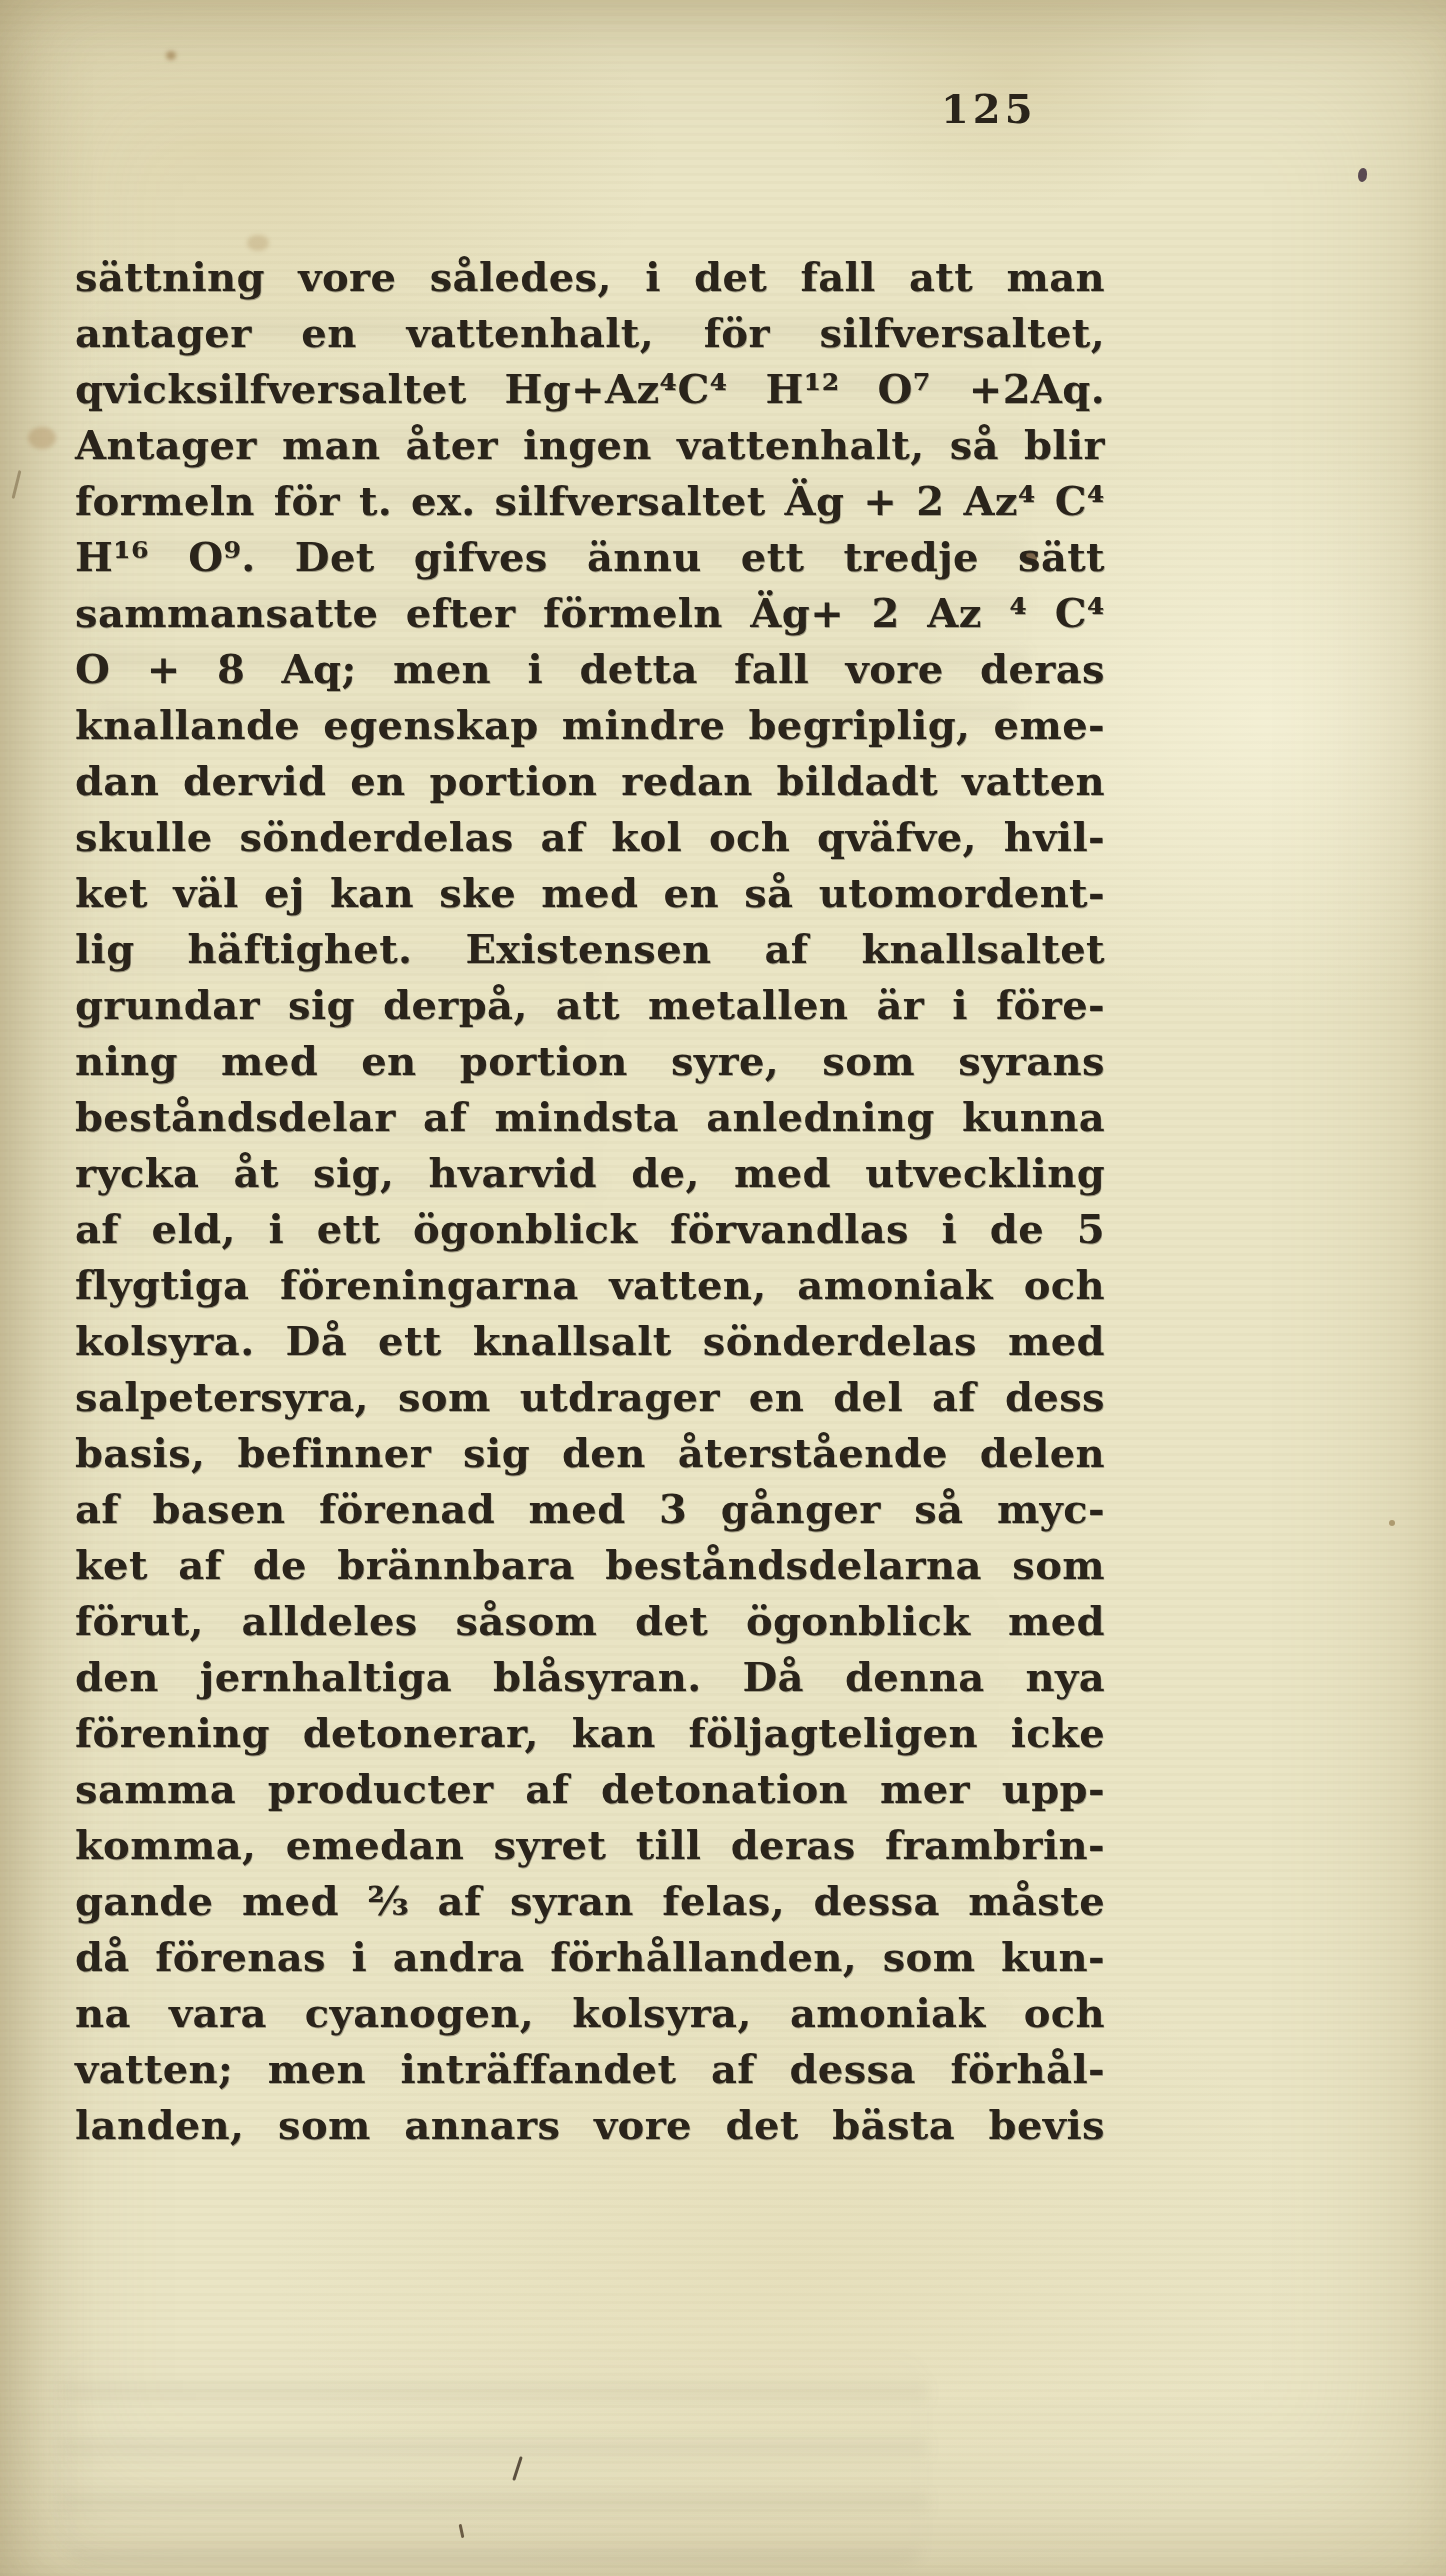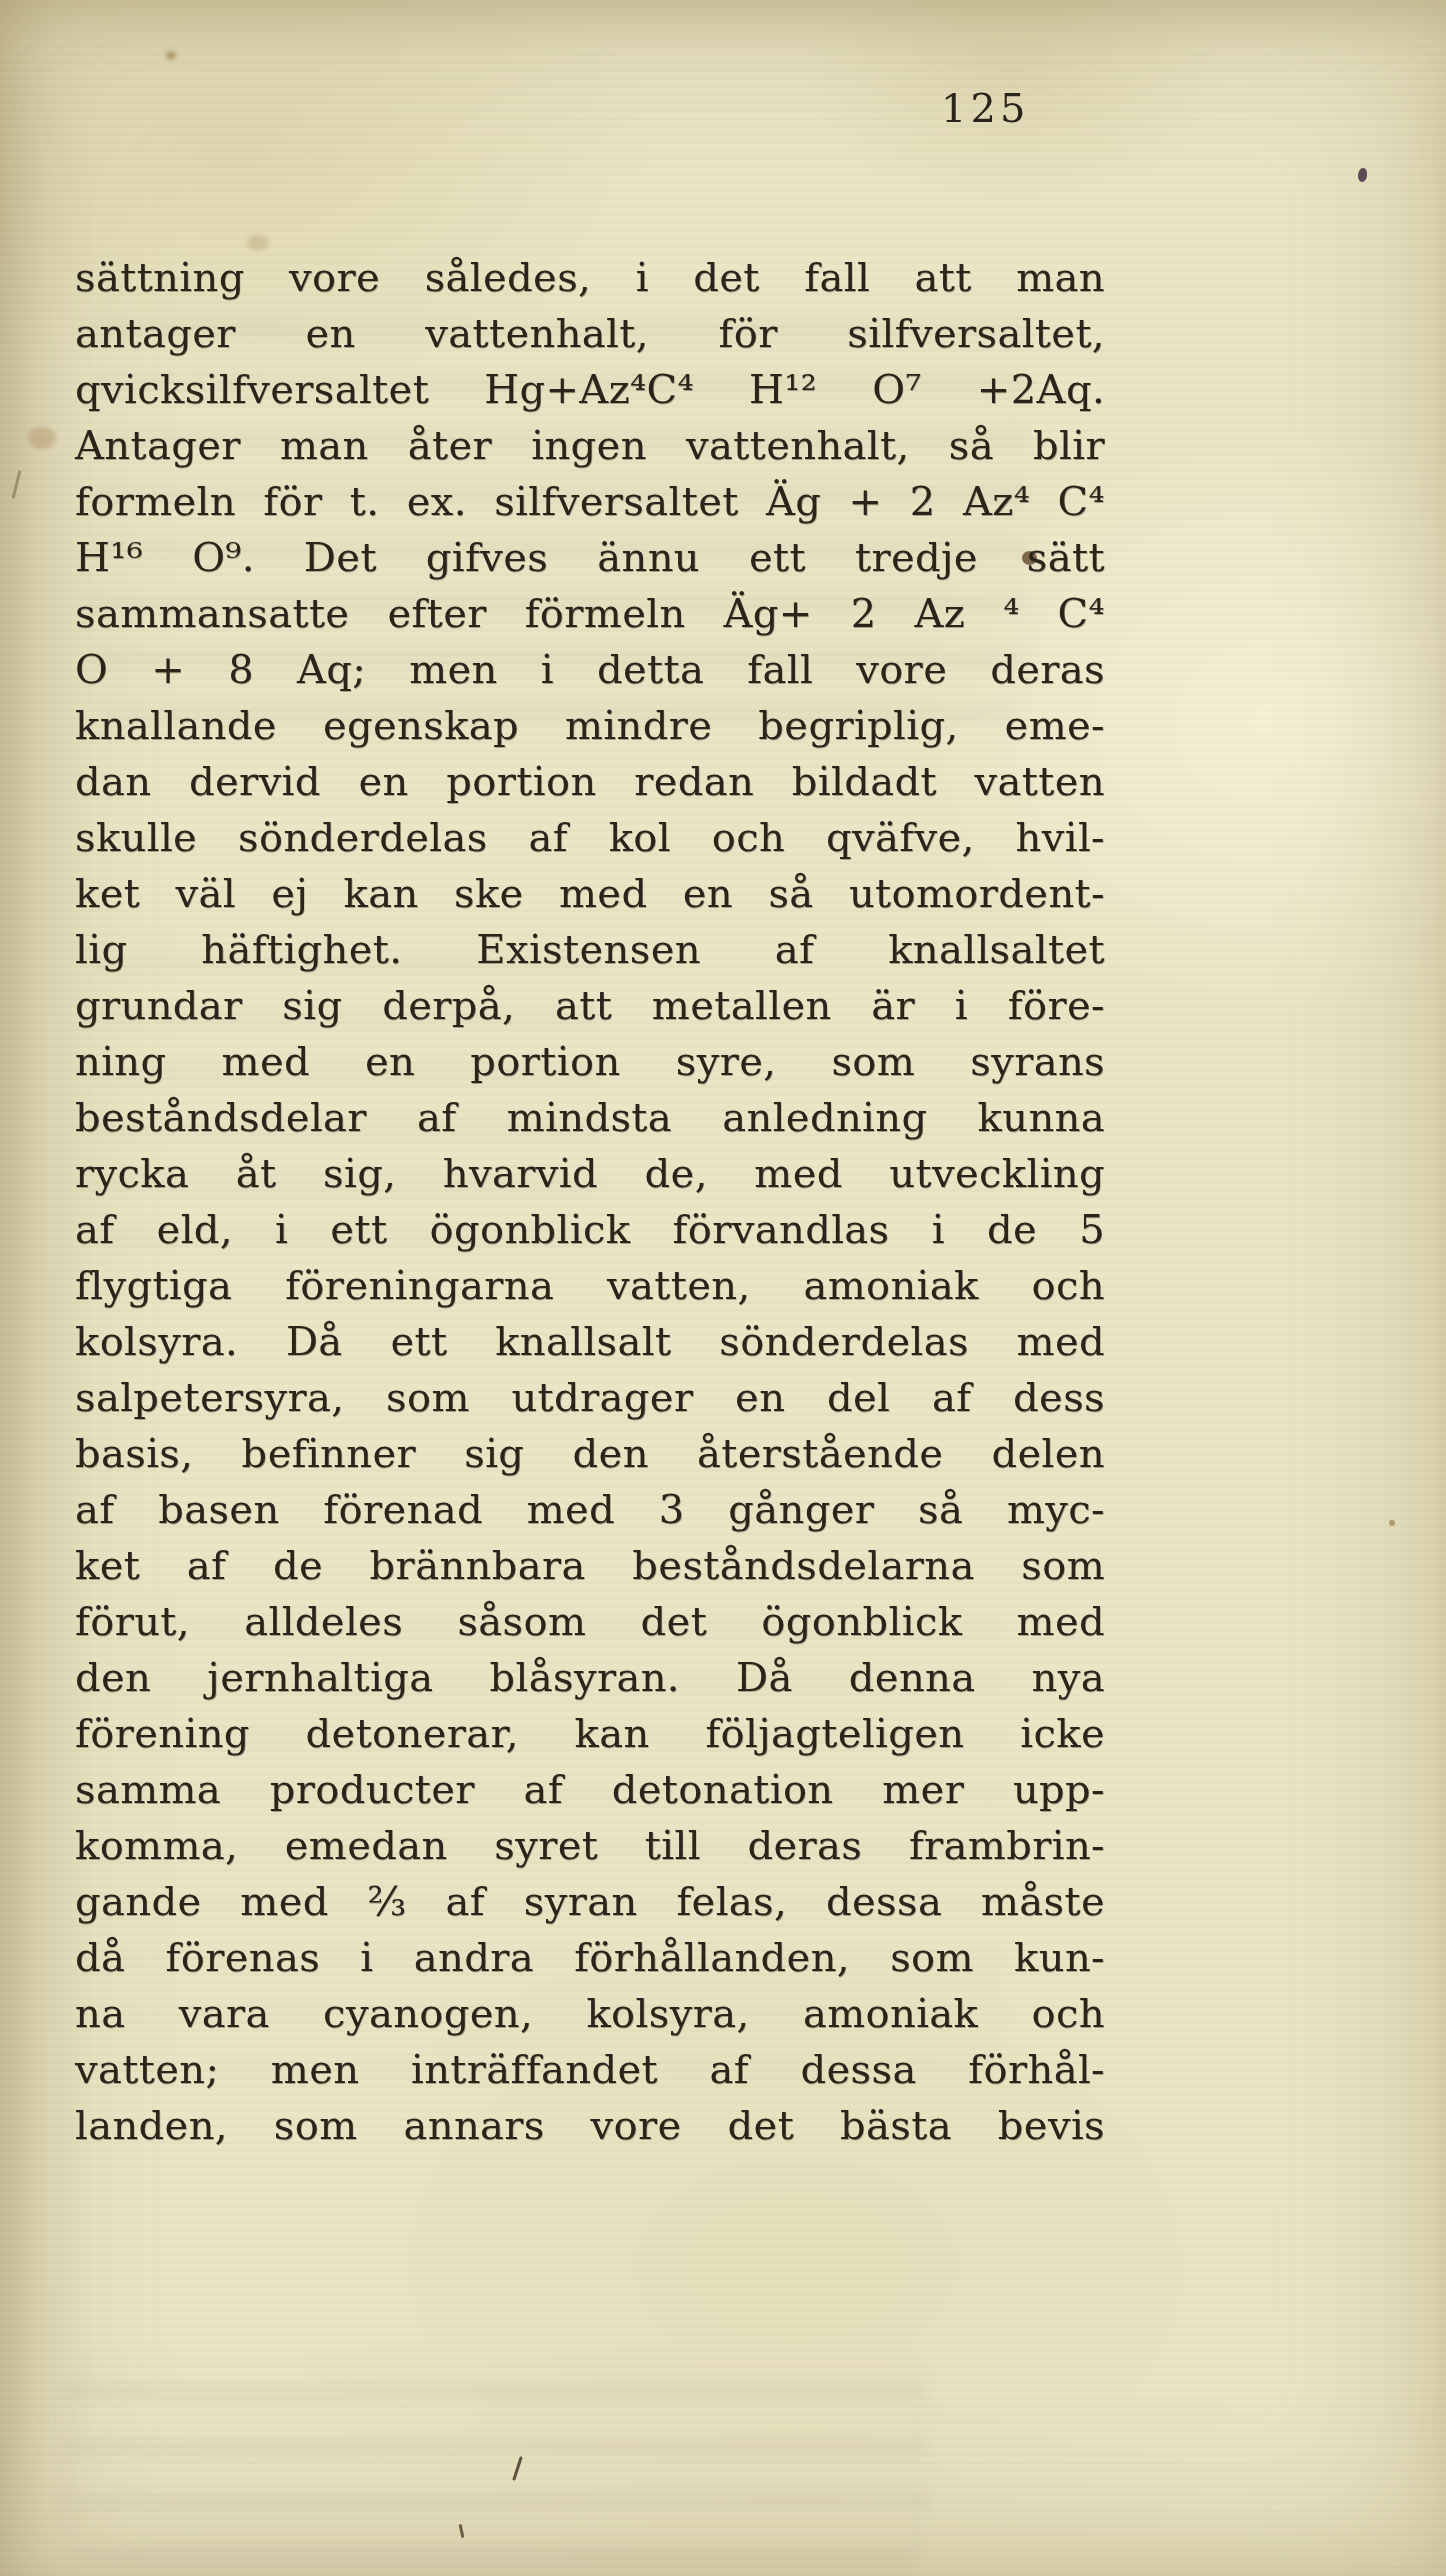--- a/index.html
+++ b/index.html
@@ -17,27 +17,27 @@
       radial-gradient(ellipse 751px 514px at 55% 88%, rgba(214,200,152,0.20), transparent 70%),
       radial-gradient(ellipse 296px 198px at 70% 3%, rgba(200,184,130,0.25), transparent 70%),
       repeating-linear-gradient(0deg, rgba(158,144,98,0.05) 0 3px, rgba(0,0,0,0) 3px 8px);
     box-shadow:
       inset 0 0 138px 30px rgba(142,122,72,0.25),
       inset 40px 0 79px -30px rgba(120,100,60,0.30),
       inset 0 30px 59px -20px rgba(130,112,66,0.22);
   }
   .page-number{
     position:absolute;top:85px;left:941px;
-    font-size:40px;font-weight:normal;letter-spacing:4px;
+    font-size:40px;font-weight:bold;letter-spacing:4px;
     color:var(--ink,#2a241b);
   }
   .text-block{
     position:absolute;left:75px;top:249px;width:1030px;
     color:var(--ink,#2a241b);
-    font-size:40px;font-weight:normal;letter-spacing:0.4px;
+    font-size:40px;font-weight:bold;letter-spacing:0.4px;
   }
   .line{
     height:56px;line-height:56px;
     text-align:justify;text-align-last:justify;
     text-justify:inter-word;
     text-shadow:0.6px 0.6px 0 rgba(42,36,27,0.35);
   }
   .smudge{
     position:absolute;pointer-events:none;
     background:repeating-linear-gradient(0deg,

